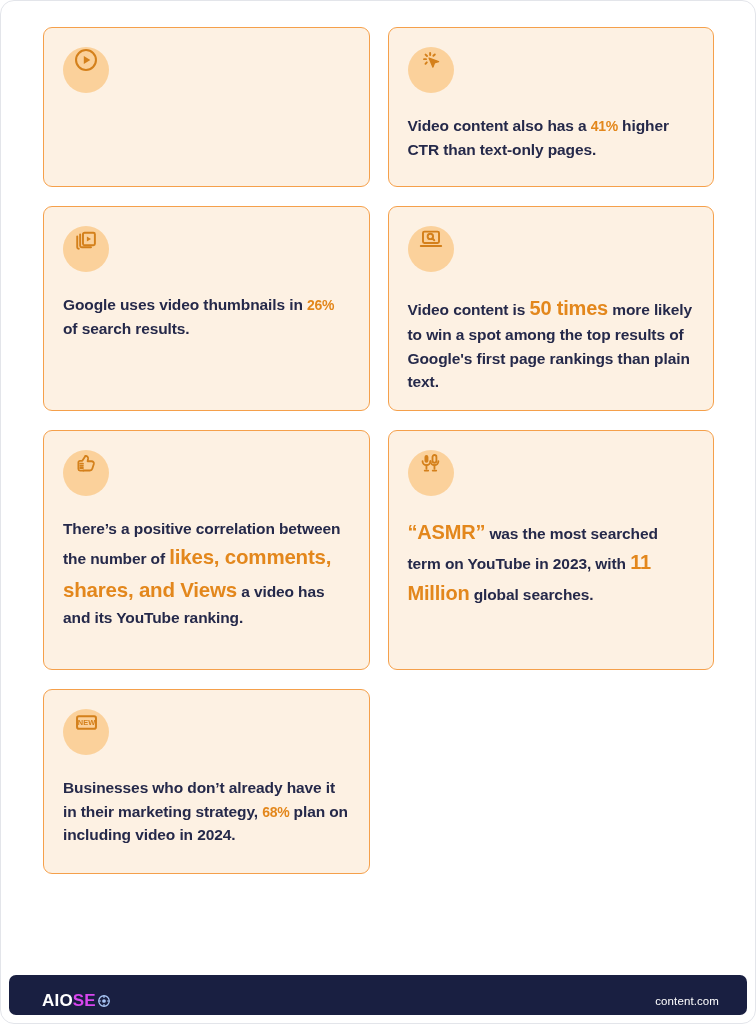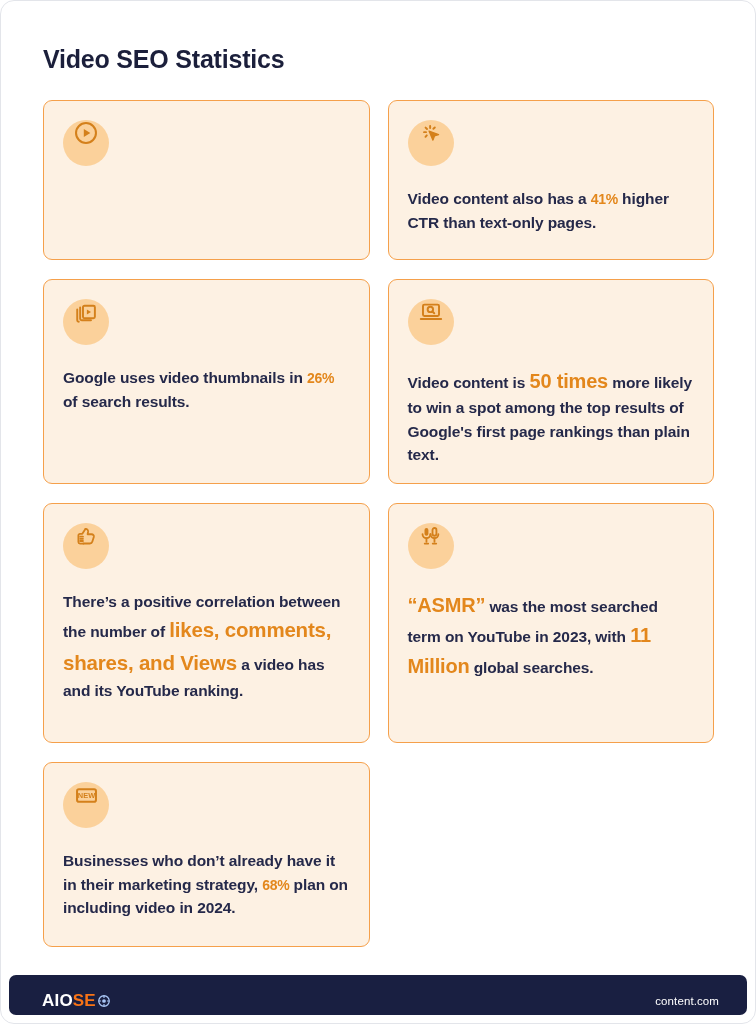--- a/index.html
+++ b/index.html
@@ -108,35 +108,34 @@
   }
 
   .logo {
     font-size: 17px;
     font-weight: bold;
     letter-spacing: 0.2px;
     display: flex;
     align-items: center;
   }
   .logo .aio { color: #ffffff; }
-  .logo .seo { color: #f97316; }
+  .logo .seo { color: #d946ef; }
   .logo .mark { margin-left: 1px; display: inline-flex; align-items: center; }
 
   .footer-url {
     color: #ffffff;
     font-size: 11.5px;
     letter-spacing: 0.1px;
   }
 </style>
 </head>
 <body>
 
 <div class="page">
 
-  <h1 class="page-title">Video SEO Statistics</h1>
 
   <div class="grid">
 
     <div class="card">
       <div class="icon-circle">
         <svg width="26" height="26" viewBox="0 0 24 24" fill="none" stroke="#d4801b" stroke-width="1.9">
           <circle cx="12" cy="12" r="9.2"></circle>
           <path d="M10 8.2 L16 12 L10 15.8 Z" fill="#d4801b" stroke="none"></path>
         </svg>
       </div>

